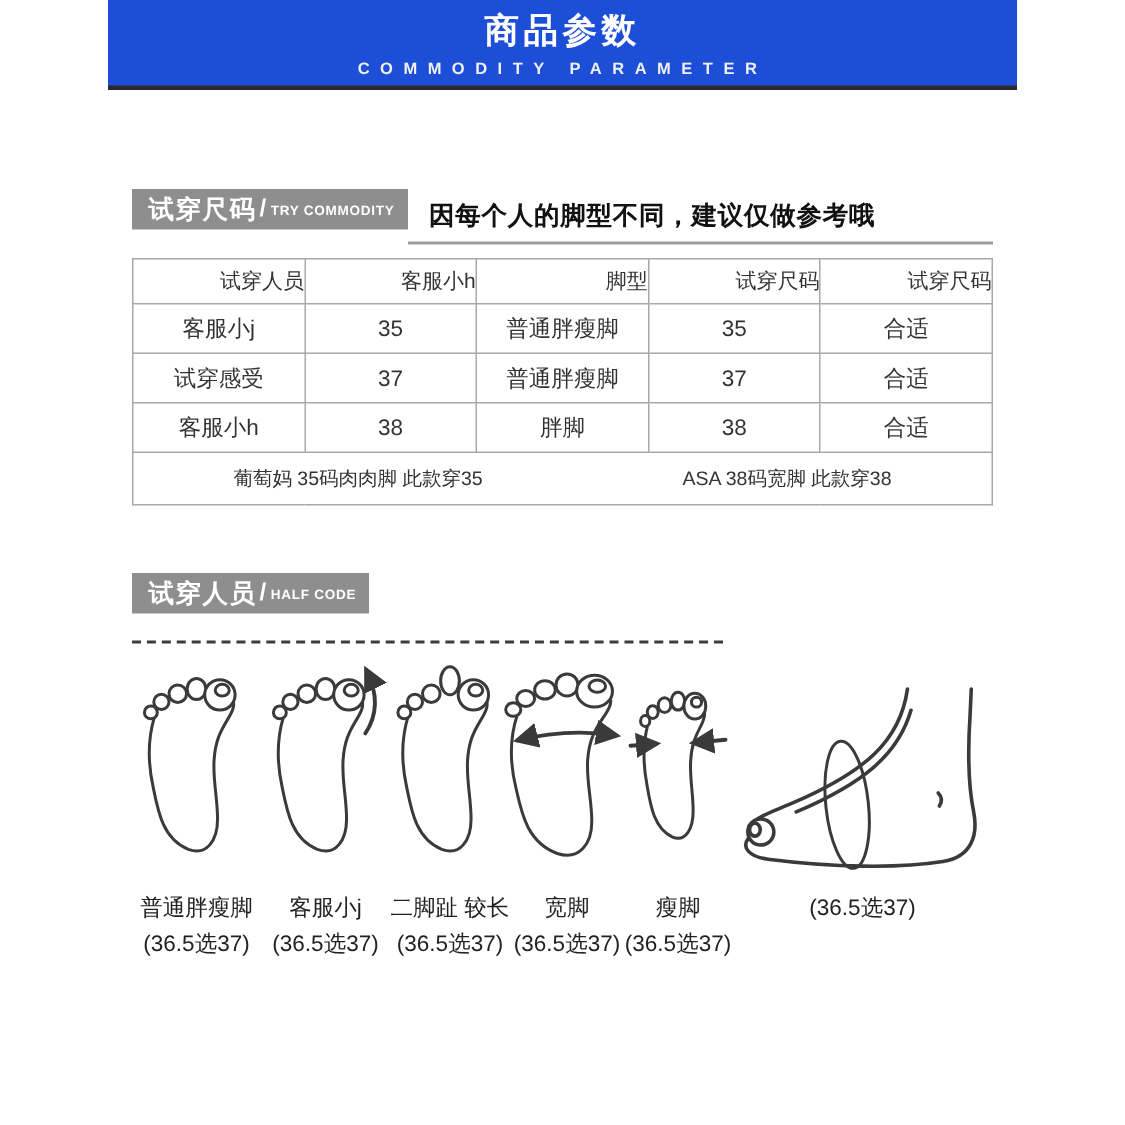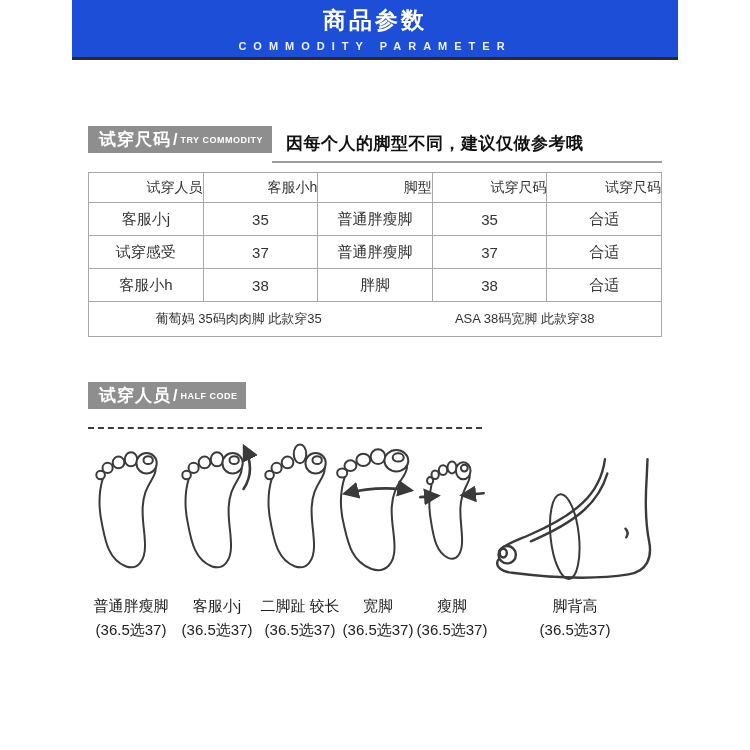--- a/index.html
+++ b/index.html
@@ -233,18 +233,17 @@
     </div>
     <div class="label-col c4">
       <div>宽脚</div>
       <div>(36.5选37)</div>
     </div>
     <div class="label-col c5">
       <div>瘦脚</div>
       <div>(36.5选37)</div>
     </div>
     <div class="label-col c6">
-      <div>脚背高</div>
       <div>(36.5选37)</div>
     </div>
   </div>
 
 </div>
 
 </body></html>

